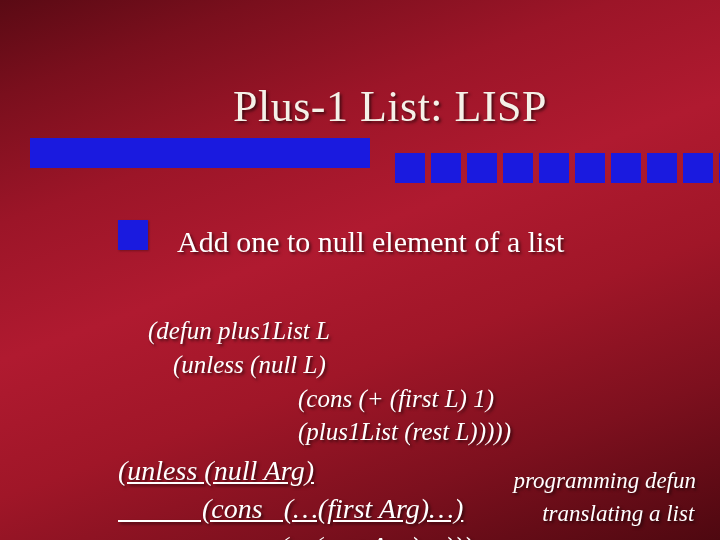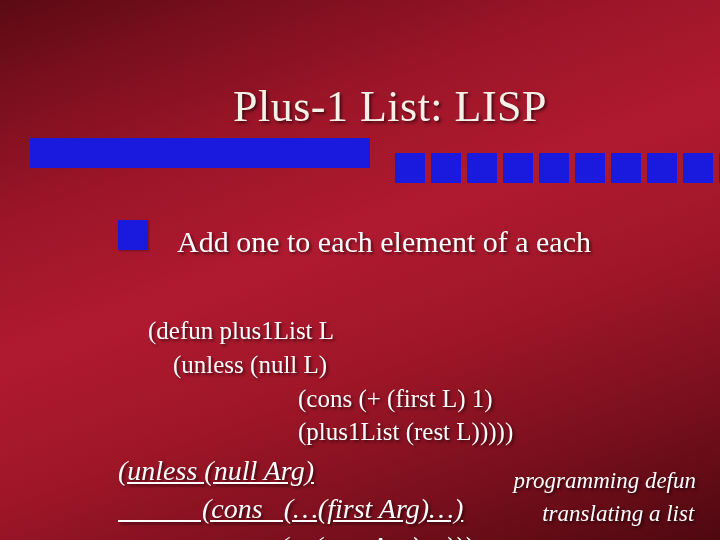--- a/index.html
+++ b/index.html
@@ -78,20 +78,21 @@
     color: #fff;
     text-shadow: 2px 2px 3px rgba(0,0,0,0.55);
   }
   .code {
     margin-left: 30px;
     font-size: 25px;
     line-height: 1.35;
     color: #fff;
     text-shadow: 2px 2px 3px rgba(0,0,0,0.55);
     white-space: pre;
+    font-style: italic;
   }
   .bottom-row {
     position: absolute;
     left: 58px;
     right: 24px;
     top: 392px;
     display: flex;
     justify-content: space-between;
     align-items: flex-start;
   }
@@ -137,21 +138,21 @@
         <div class="tick" style="width: 18px;"></div>
         <div class="tick" style="width: 16px;"></div>
         <div class="tick" style="width: 14px;"></div>
         <div class="tick" style="width: 6px;"></div>
       </div>
   </div>
 
   <div class="content">
     <div class="bullet-row">
       <div class="bullet-icon"></div>
-      <div class="bullet-text">Add one to each element of a each</div>
+      <div class="bullet-text">Add one to null element of a list</div>
     </div>
     <div class="code" id="code-block">(defun plus1List L
     (unless (null L)
                         (cons (+ (first L) 1)
                         (plus1List (rest L)))))</div>
   </div>
 
   <div class="bottom-row">
     <div class="idiom-code" id="idiom-code">(unless (null Arg)
             (cons   (…(first Arg)…)

